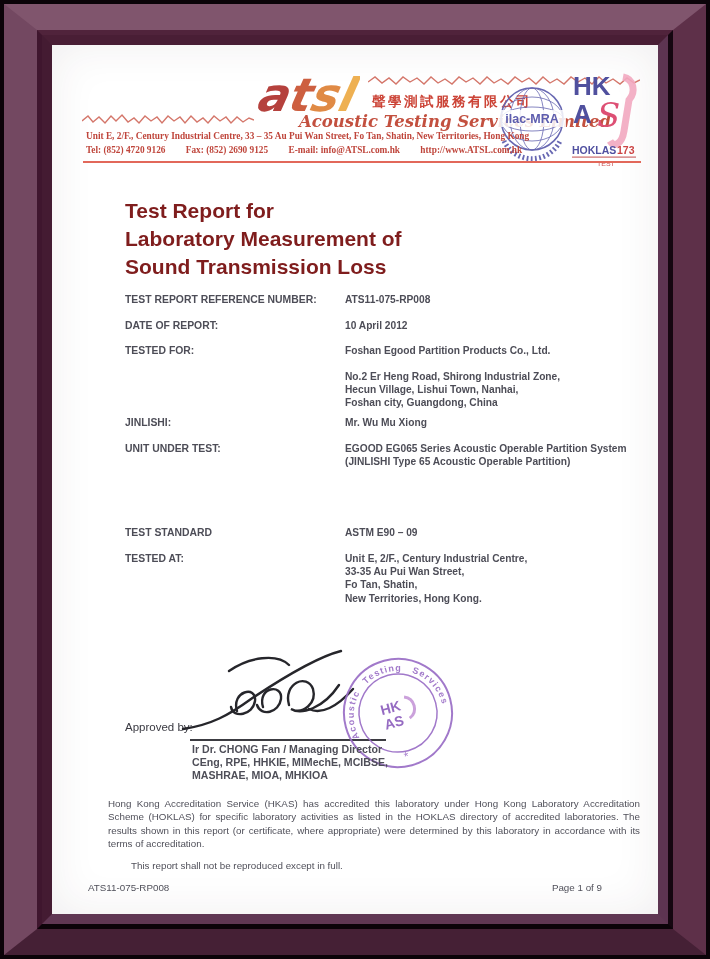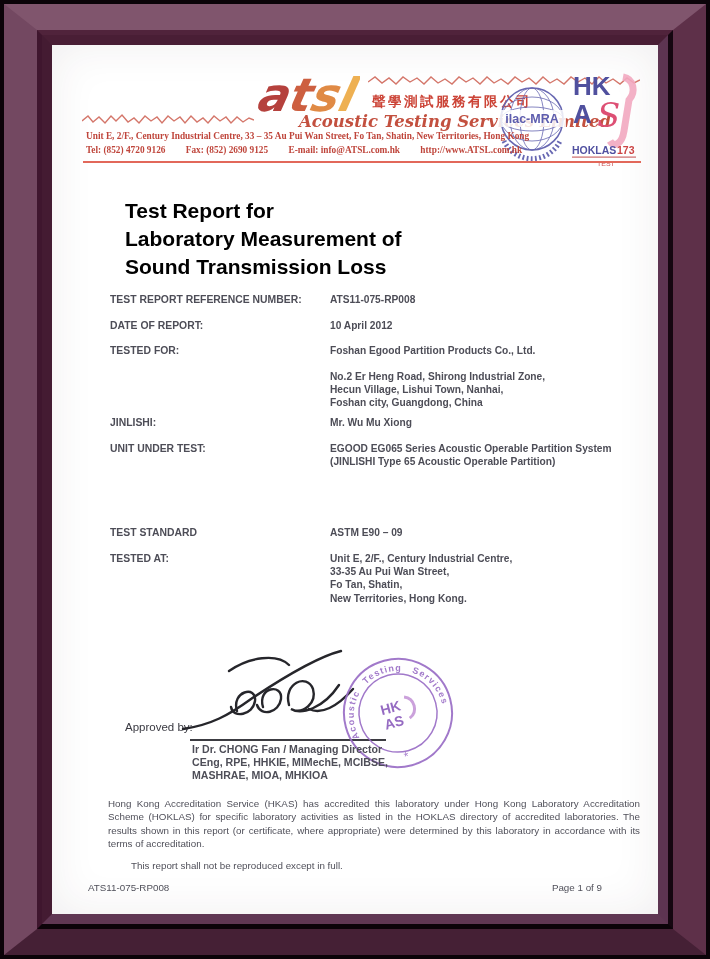--- a/index.html
+++ b/index.html
@@ -31,25 +31,25 @@
       font-style:italic;font-weight:bold;font-size:16.5px;color:#c3503f;white-space:nowrap;}
   .hdr-address{top:86px;left:34px;width:560px;font-family:"Liberation Serif",serif;
       font-weight:bold;font-size:9.3px;color:#bf453b;white-space:nowrap;}
   .hdr-contact{top:100px;left:34px;width:560px;font-family:"Liberation Serif",serif;
       font-weight:bold;font-size:9.3px;color:#bf453b;white-space:nowrap;}
   .hdr-contact span{position:static;margin-right:18px;}
   .divider{top:116px;left:31px;width:558px;height:2px;background:#e2685a;}
   .ilac{top:34px;left:442px;}
   .hkas{top:24px;left:519px;}
   
-  .title{top:152px;left:73px;font-size:21px;font-weight:bold;color:#000000;
+  .title{top:152px;left:73px;font-size:21px;font-weight:bold;color:#7f1d1d;
       line-height:28px;}
   .title span{position:static;display:block;}
   
-  .fields{top:0;left:58px;width:516px;height:640px;}
+  .fields{top:0;left:73px;width:516px;height:640px;}
   .frow{left:0;width:516px;}
   .flabel{position:absolute;left:0;top:0;width:218px;font-size:10.4px;font-weight:bold;
       color:#4d4d57;line-height:13px;}
   .fval{position:absolute;left:220px;top:0;width:290px;font-size:10.2px;font-weight:bold;
       color:#4d4d57;line-height:13.2px;white-space:pre-line;}
   .just{text-align:justify;}
   
   .approved-label{top:676px;left:73px;font-size:11.5px;color:#3a3a42;}
   .sig{top:598px;left:125px;}
   .sig-line{top:694px;left:138px;width:196px;height:2px;background:#3c3c42;}

